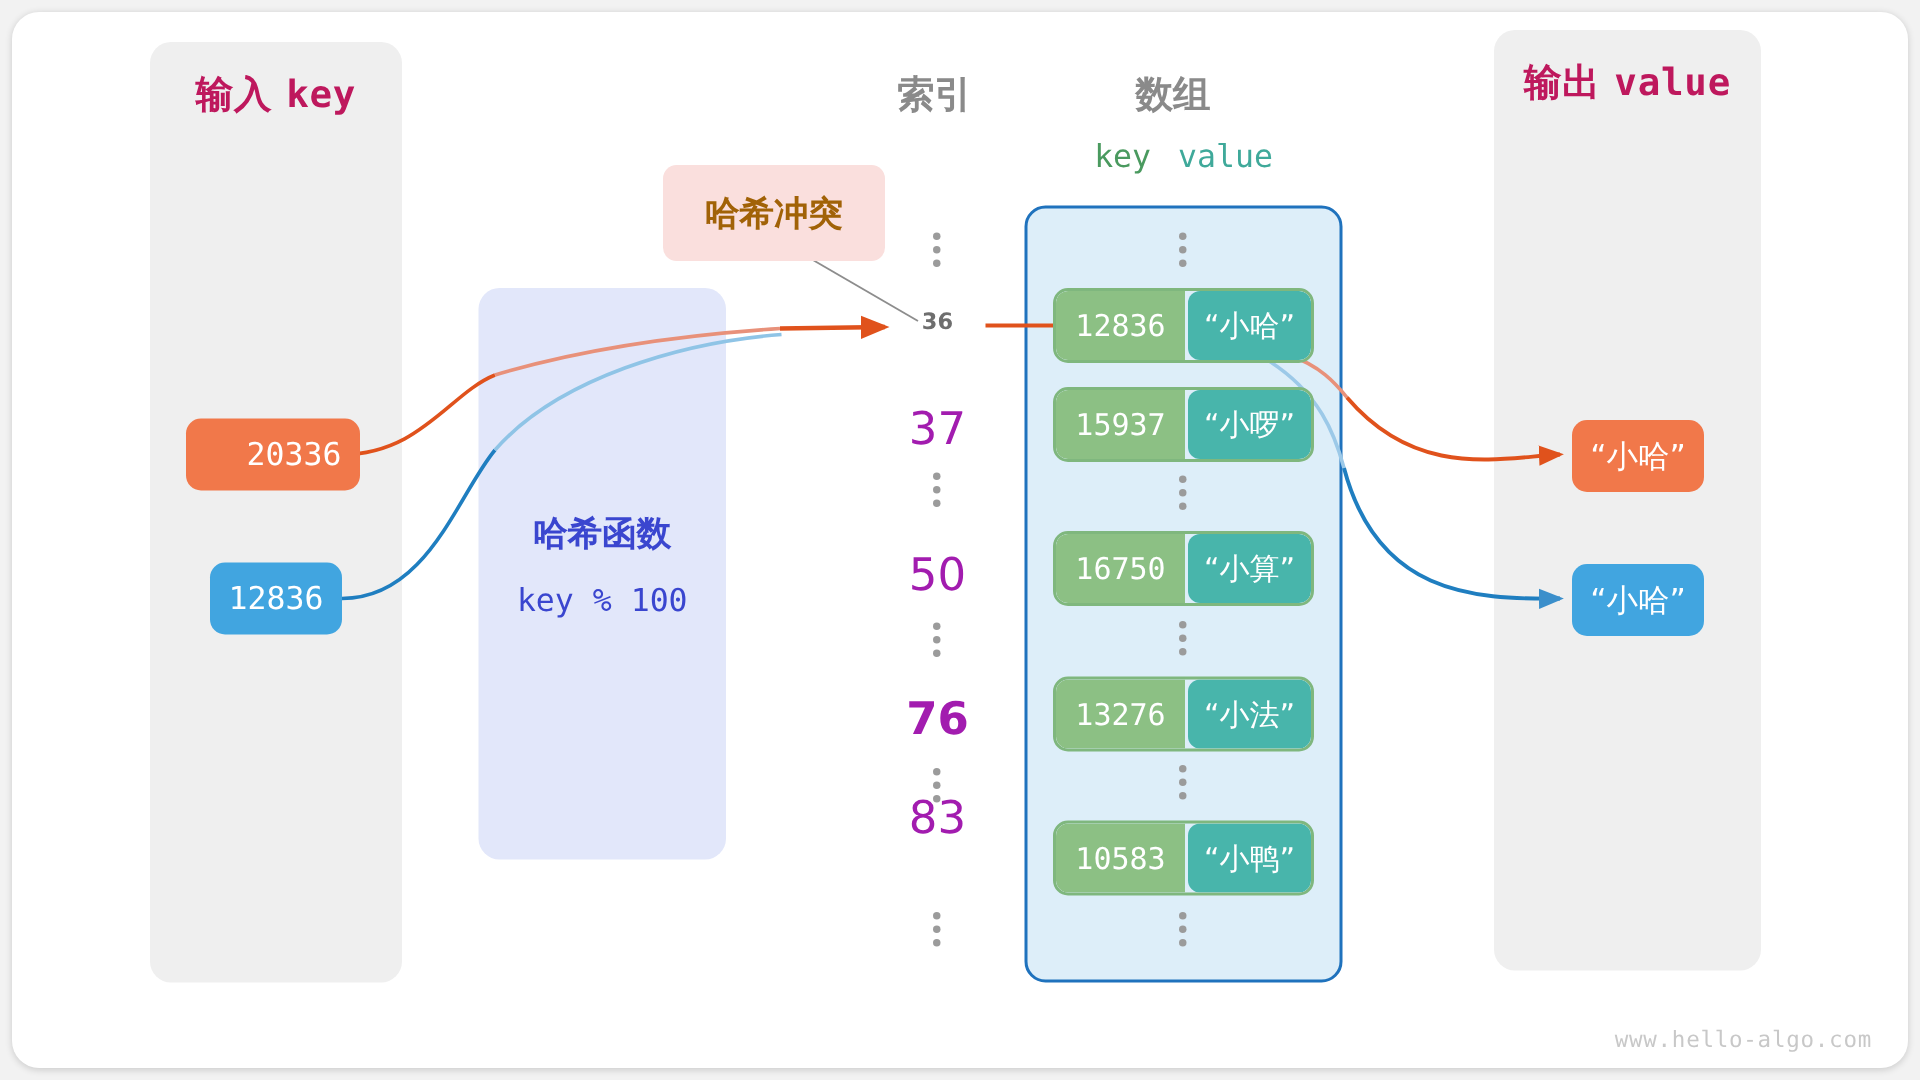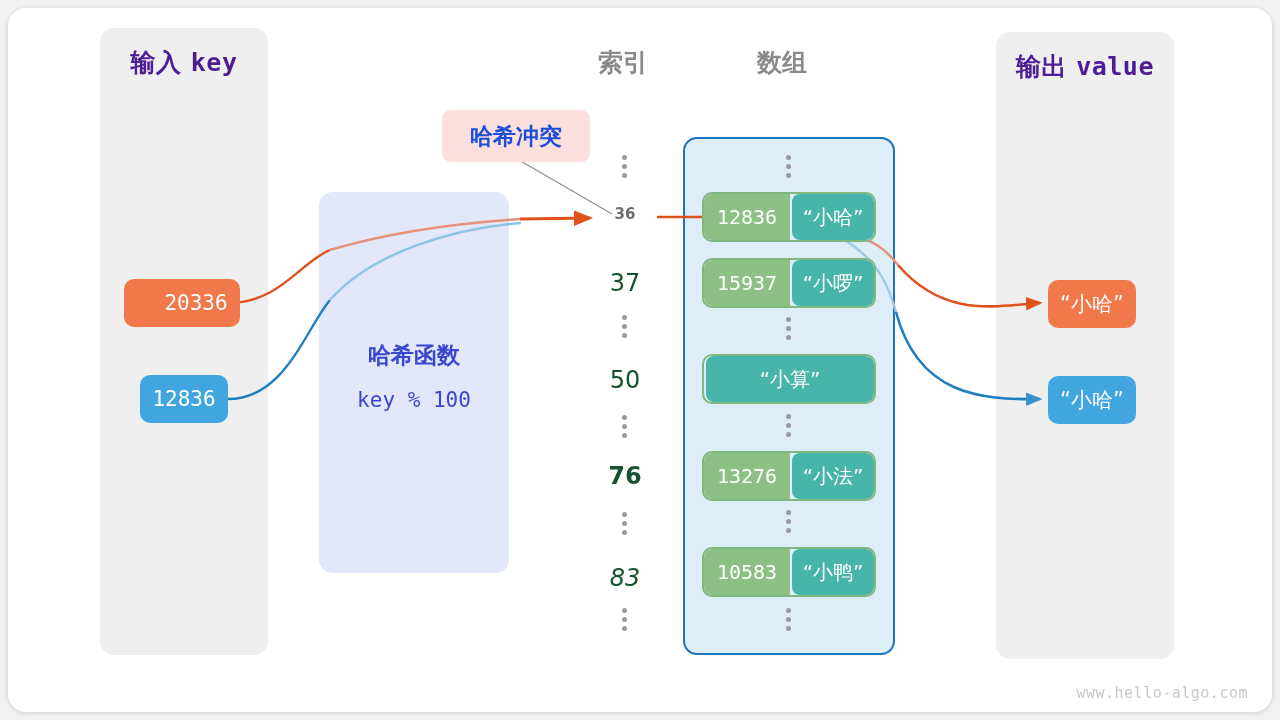--- a/index.html
+++ b/index.html
@@ -26,30 +26,30 @@
     border-radius: 18px;
     box-shadow: 0 1px 5px rgba(0,0,0,0.16);
   }
   
   .side-panel {
     position: absolute;
     background: #efefef;
     border-radius: 14px;
   }
   #panel-input  { left: 100px; top: 28px; width: 168px; height: 627px; }
-  #panel-output { left: 996px; top: 32px; width: 178px; height: 627px; }
+  #panel-output { left: 996px; top: 20px; width: 178px; height: 627px; }
   .panel-title {
     position: absolute;
     top: 18px;
     left: 0;
     width: 100%;
     text-align: center;
     font-size: 25px;
     font-weight: bold;
-    color: #4c1d95;
+    color: #be185d;
     letter-spacing: 0.5px;
     white-space: nowrap;
   }
   .panel-title .mono {
     font-family: "DejaVu Sans Mono", "Liberation Mono", monospace;
     font-weight: bold;
   }
   
   .col-head {
     position: absolute;
@@ -71,21 +71,21 @@
     white-space: nowrap;
   }
   #head-kv .k { color: #4a9a5f; }
   #head-kv .v { color: #3fa99a; }
   #head-kv .gap { display: inline-block; width: 18px; }
   
   #hash-box {
     position: absolute;
     left: 319px;
     top: 192px;
-    width: 190px;
+    width: 165px;
     height: 381px;
     background: #e2e7fa;
     border-radius: 14px;
   }
   #hash-box .hf-title {
     position: absolute;
     left: 0; top: 148px;
     width: 100%;
     text-align: center;
     font-size: 23px;
@@ -102,51 +102,51 @@
     font-size: 21px;
     color: #3a46cf;
     white-space: nowrap;
   }
   
   #collision-badge {
     position: absolute;
     left: 442px;
     top: 110px;
     width: 148px;
-    height: 52px;
+    height: 64px;
     background: #fadfdd;
     border-radius: 9px;
     display: flex;
     align-items: center;
     justify-content: center;
     font-size: 23px;
     font-weight: bold;
-    color: #1d4ed8;
+    color: #a16207;
     white-space: nowrap;
   }
   
   #array-box {
     position: absolute;
     left: 683px;
     top: 137px;
     width: 212px;
     height: 518px;
     background: #ddeef9;
     border: 2.5px solid #1f72bd;
     border-radius: 14px;
     box-sizing: border-box;
   }
   
   .idx {
     position: absolute;
     left: 595px;
     width: 60px;
     text-align: center;
-    font-size: 24px;
-    color: #14532d;
+    font-size: 30px;
+    color: #a21caf;
     white-space: nowrap;
   }
   .idx.bold { color: #6e6e6e; font-weight: bold; font-size: 15px; }
   
   .vdots {
     position: absolute;
     width: 5px;
     height: 22px;
   }
   .vdots i {
@@ -234,20 +234,23 @@
   <div class="side-panel" id="panel-input">
     <div class="panel-title"><span>输入</span> <span class="mono">key</span></div>
   </div>
 
   <div class="side-panel" id="panel-output">
     <div class="panel-title"><span>输出</span> <span class="mono">value</span></div>
   </div>
 
   <div class="col-head" id="head-index">索引</div>
   <div class="col-head" id="head-array">数组</div>
+  <div id="head-kv">
+    <span class="k">key</span><span class="gap"></span><span class="v">value</span>
+  </div>
 
   <div id="hash-box">
     <div class="hf-title">哈希函数</div>
     <div class="hf-expr">key % 100</div>
   </div>
 
   <div id="array-box"></div>
 
   <svg id="wires" viewBox="0 0 1280 720">
     <defs>
@@ -301,38 +304,39 @@
         <i></i>
         <i></i>
         <i></i>
       </div>
       <div class="idx" style="top: 462px; font-weight: bold;">76</div>
       <div class="vdots" style="left: 622px; top: 512px;">
         <i></i>
         <i></i>
         <i></i>
       </div>
-      <div class="idx" style="top: 564px; font-style: italic;">83</div>
+      <div class="idx" style="top: 528px;">83</div>
       <div class="vdots" style="left: 622px; top: 608px;">
         <i></i>
         <i></i>
         <i></i>
       </div>
     </div>
 
   <div id="array-rows">
       <div class="kv-row" style="top: 192px;">
         <div class="kcell">12836</div>
         <div class="vcell">“小哈”</div>
       </div>
       <div class="kv-row" style="top: 258px;">
         <div class="kcell">15937</div>
         <div class="vcell">“小啰”</div>
       </div>
       <div class="kv-row" style="top: 354px;">
+        <div class="kcell">16750</div>
         <div class="vcell">“小算”</div>
       </div>
       <div class="kv-row" style="top: 451px;">
         <div class="kcell">13276</div>
         <div class="vcell">“小法”</div>
       </div>
       <div class="kv-row" style="top: 547px;">
         <div class="kcell">10583</div>
         <div class="vcell">“小鸭”</div>
       </div>

